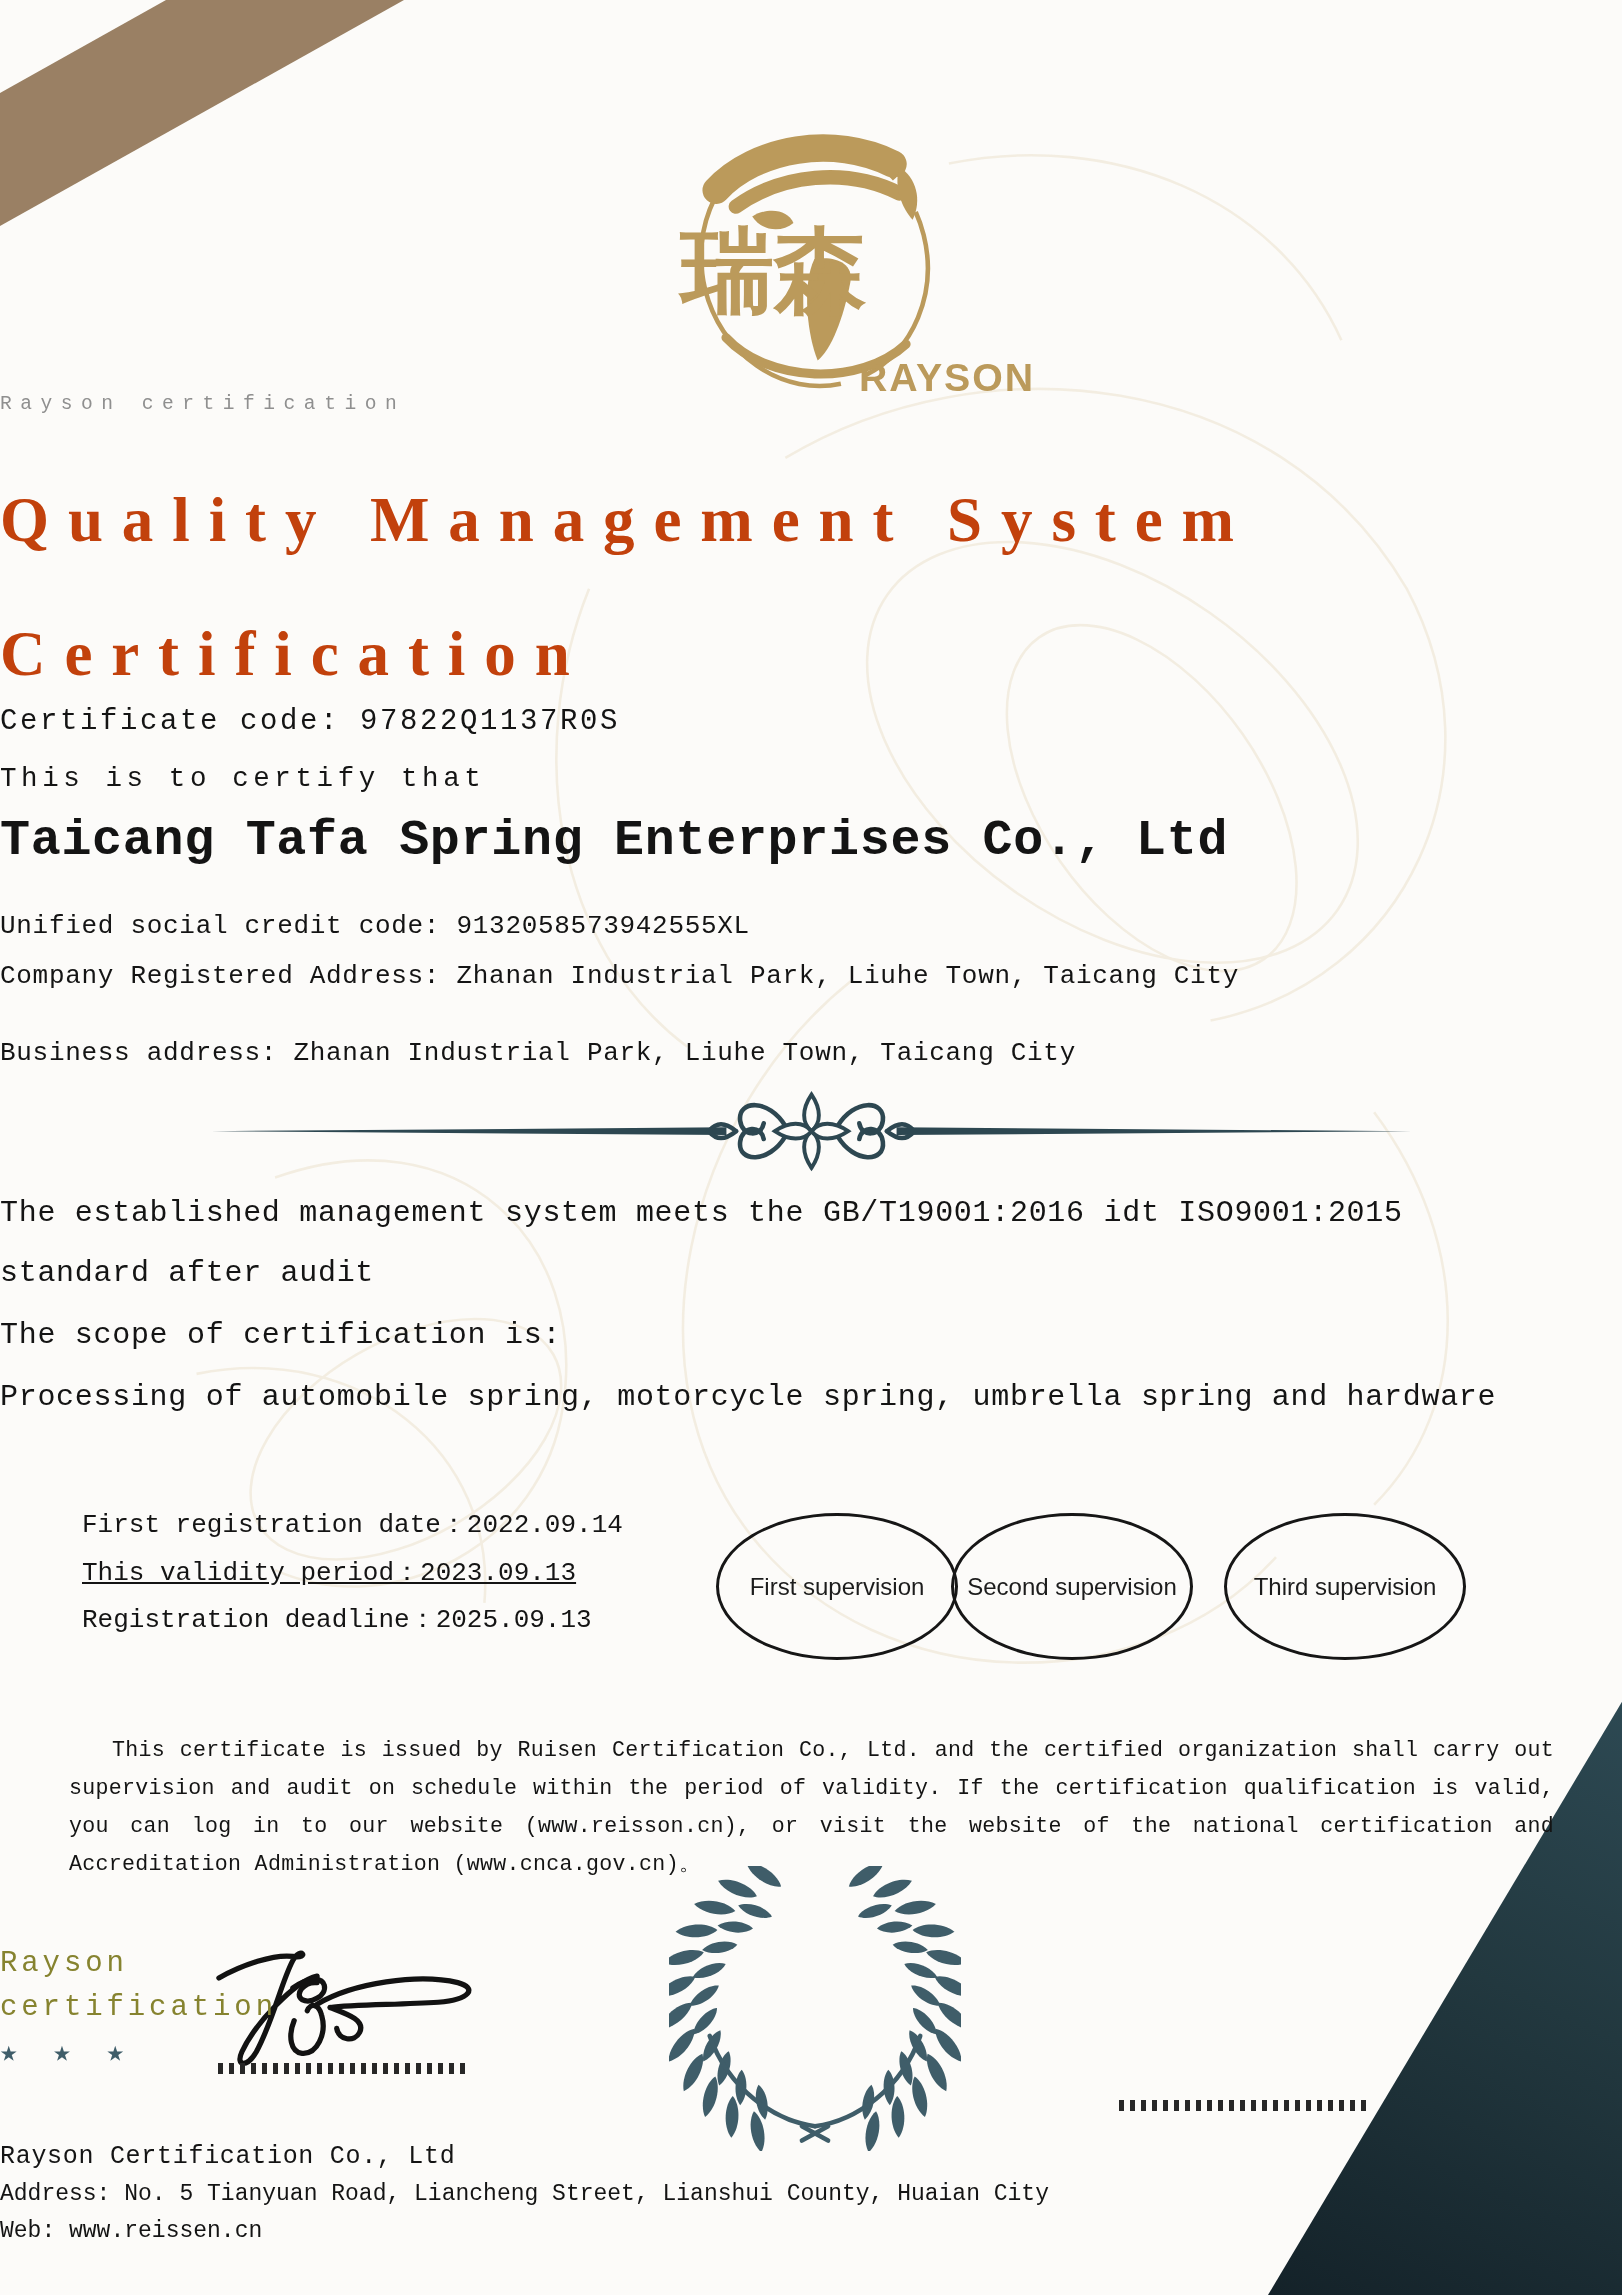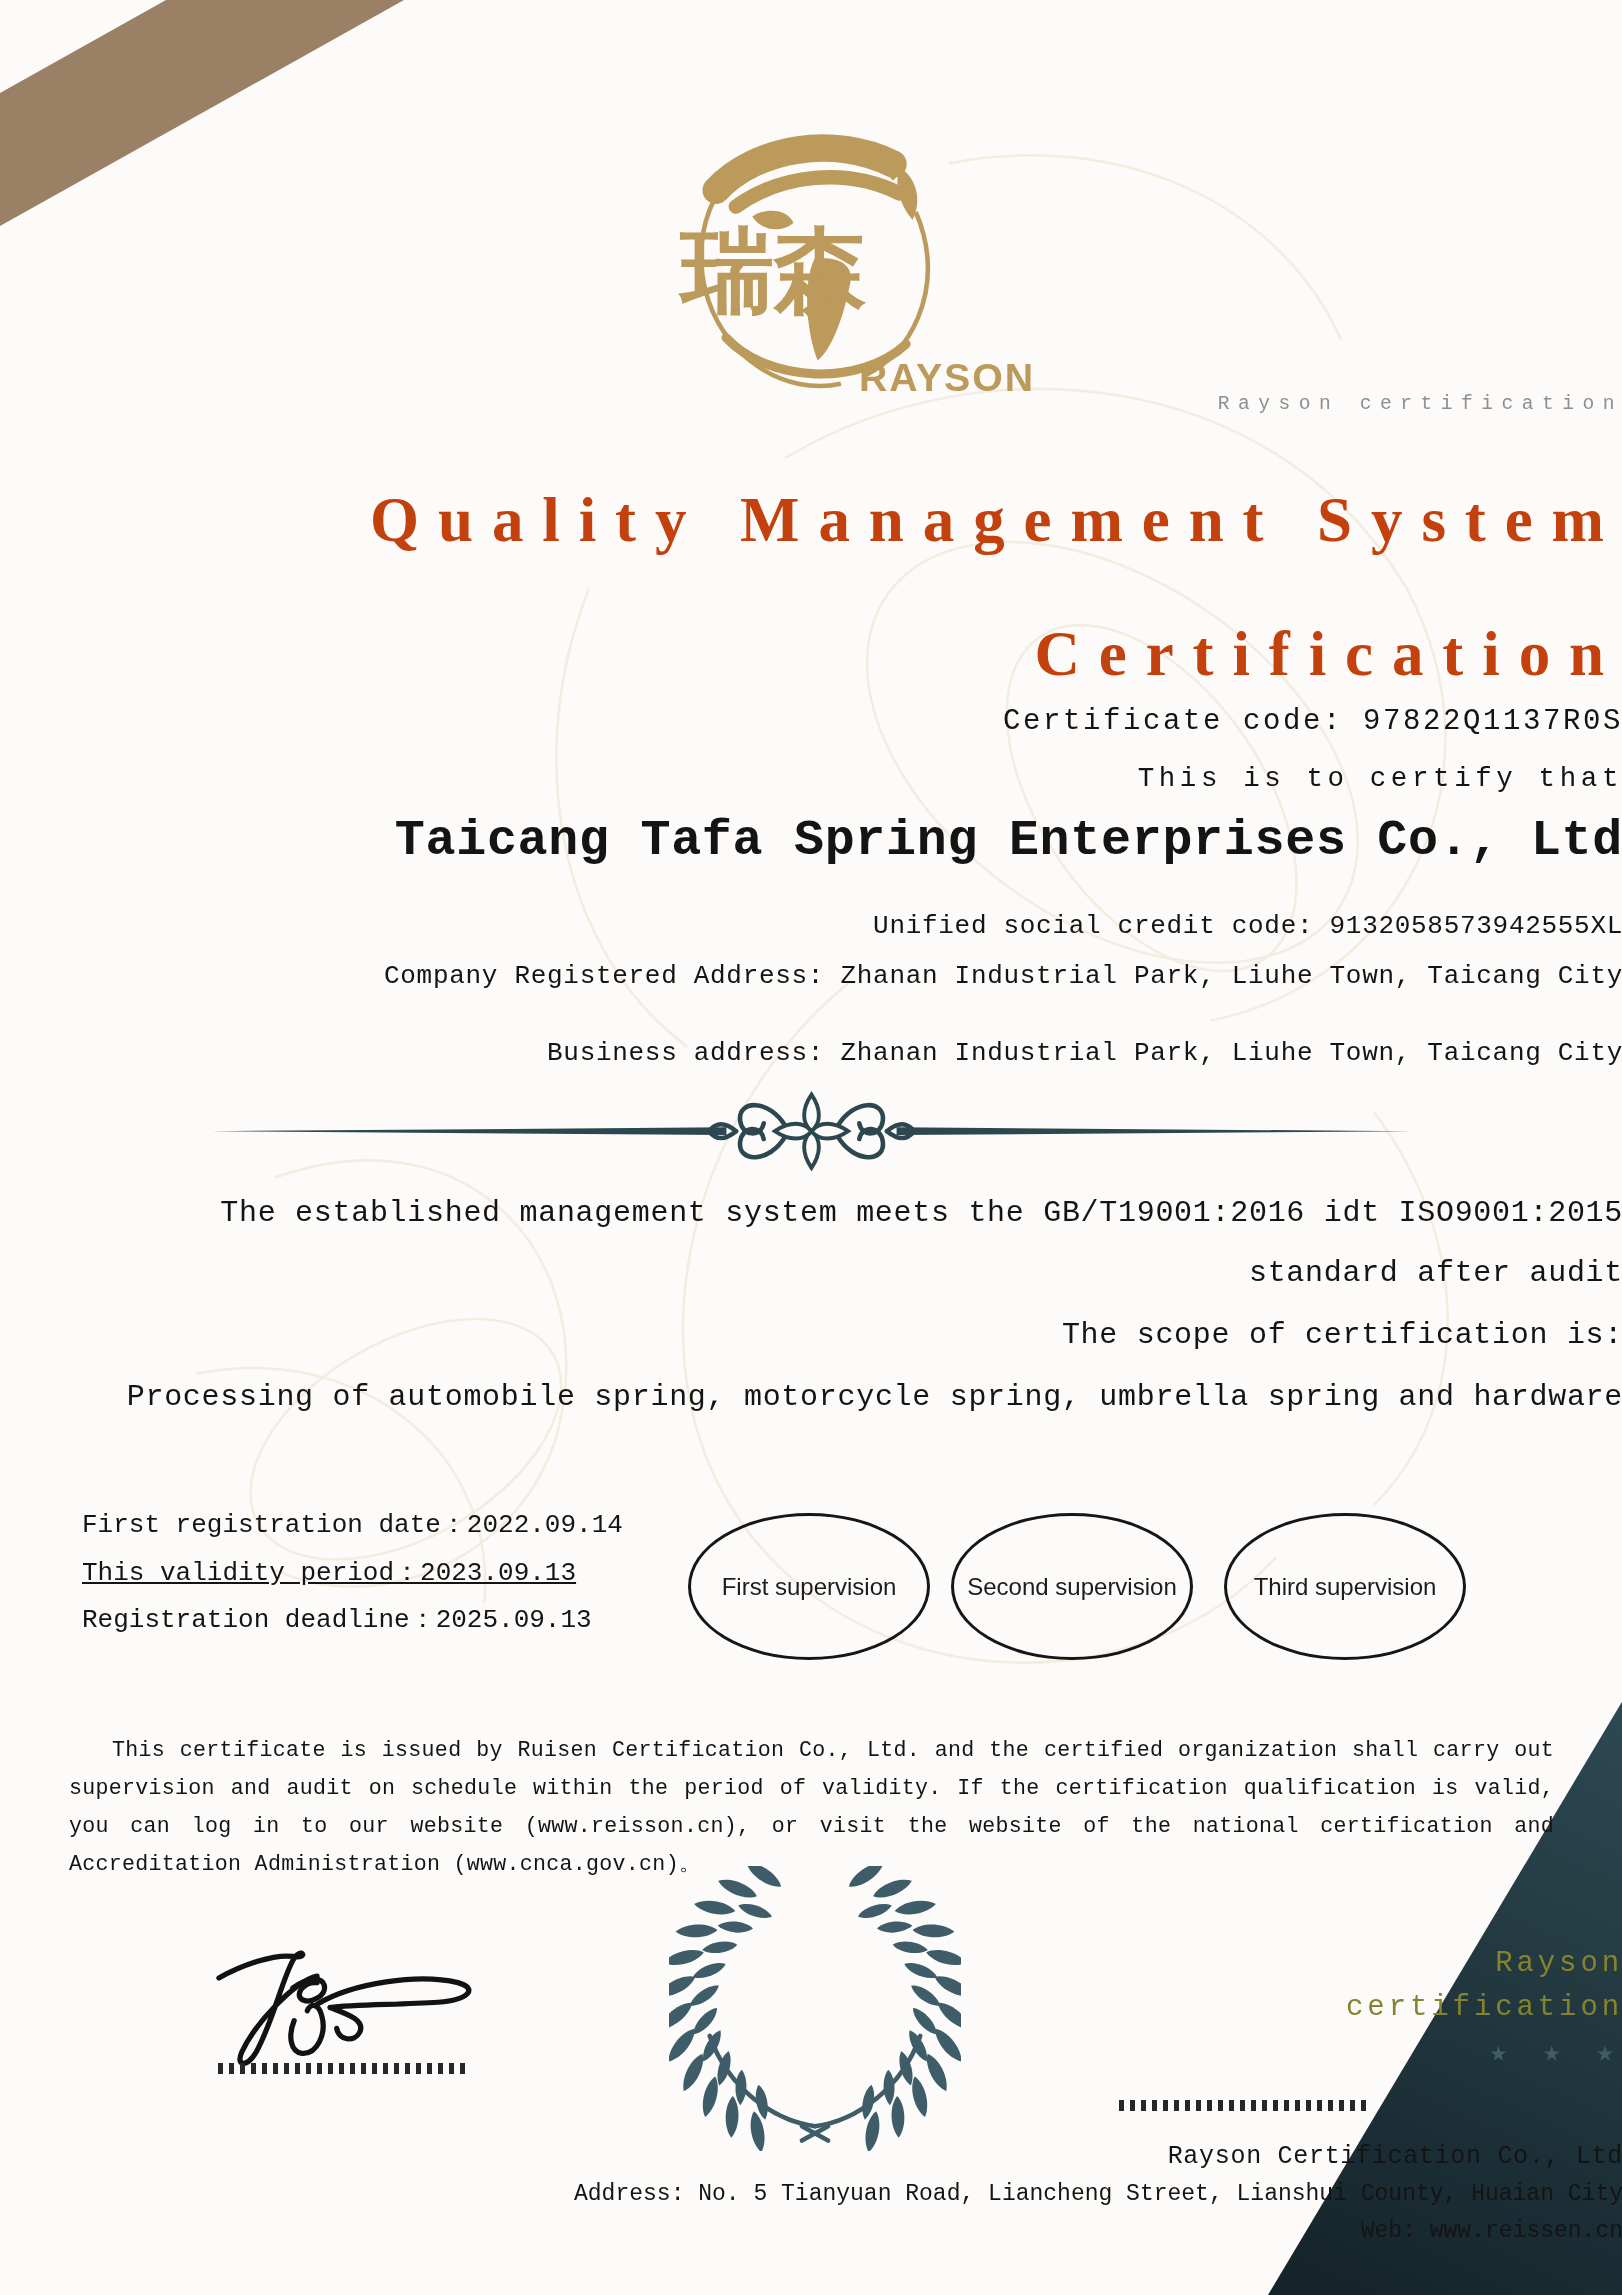--- a/index.html
+++ b/index.html
@@ -1,19 +1,19 @@
 <!DOCTYPE html>
 <html style="font-size:10.5px"><head>
 <meta charset="utf-8">
 <style>
   html,body{margin:0;padding:0;background:#e8e8e8;}
   .page{position:relative;width:1623px;height:2295px;background:#fcfbf9;overflow:hidden;
         font-family:"Liberation Mono", monospace;color:#141414;}
   .abs{position:absolute;}
-  .ctr{left:0;width:1623px;text-align:right;}
+  .ctr{left:0;width:1623px;text-align:left;}
 
   
   .corner-tan{left:0;top:0;width:406px;height:229px;background:#9a8064;
       clip-path:polygon(166px 0,404px 0,0 226px,0 93px);z-index:3;}
   .corner-dark{left:1268px;top:1700px;width:355px;height:595px;
       background:linear-gradient(205deg,#2d4953 0%,#22383f 45%,#142229 100%);
       clip-path:polygon(100% 0,100% 100%,0 100%);z-index:3;}
 
   
   .watermark{left:0;top:0;z-index:1;opacity:.55;}
@@ -39,21 +39,21 @@
   
   .stmt{font-size:30px;line-height:37px;letter-spacing:0.7px;z-index:4;}
   .s0{top:1195px;} .s1{top:1255px;} .s2{top:1317px;} .s3{top:1379px;}
 
   
   .dateline{left:82px;width:654px;font-size:26px;line-height:33px;text-align:left;z-index:4;}
   .t0{top:1509px;} .t1{top:1557px;text-decoration:underline;} .t2{top:1604px;}
   .oval{width:236px;height:141px;border:3.3px solid #161616;border-radius:50%;
         display:flex;align-items:center;justify-content:center;background:transparent;
         font-family:"Liberation Sans", sans-serif;font-size:24px;color:#1c1c1c;z-index:4;}
-  .o0{left:688px;top:1513px;text-align:right;} .o1{left:951px;top:1513px;} .o2{left:1224px;top:1513px;}
+  .o0{left:716px;top:1513px;text-align:right;} .o1{left:951px;top:1513px;} .o2{left:1224px;top:1513px;}
 
   
   .fineprint{left:69px;top:1731px;width:1485px;font-size:21.6px;line-height:38px;
       text-align:justify;text-indent:43px;letter-spacing:0.3px;z-index:4;}
 
   
   .sig-svg{left:196px;top:1942px;z-index:4;}
   .dotline{background:repeating-linear-gradient(90deg,#272727 0 4.6px,transparent 4.6px 11px);
       height:11px;z-index:4;}
   .sigdots{left:218px;top:2063px;width:249px;}

